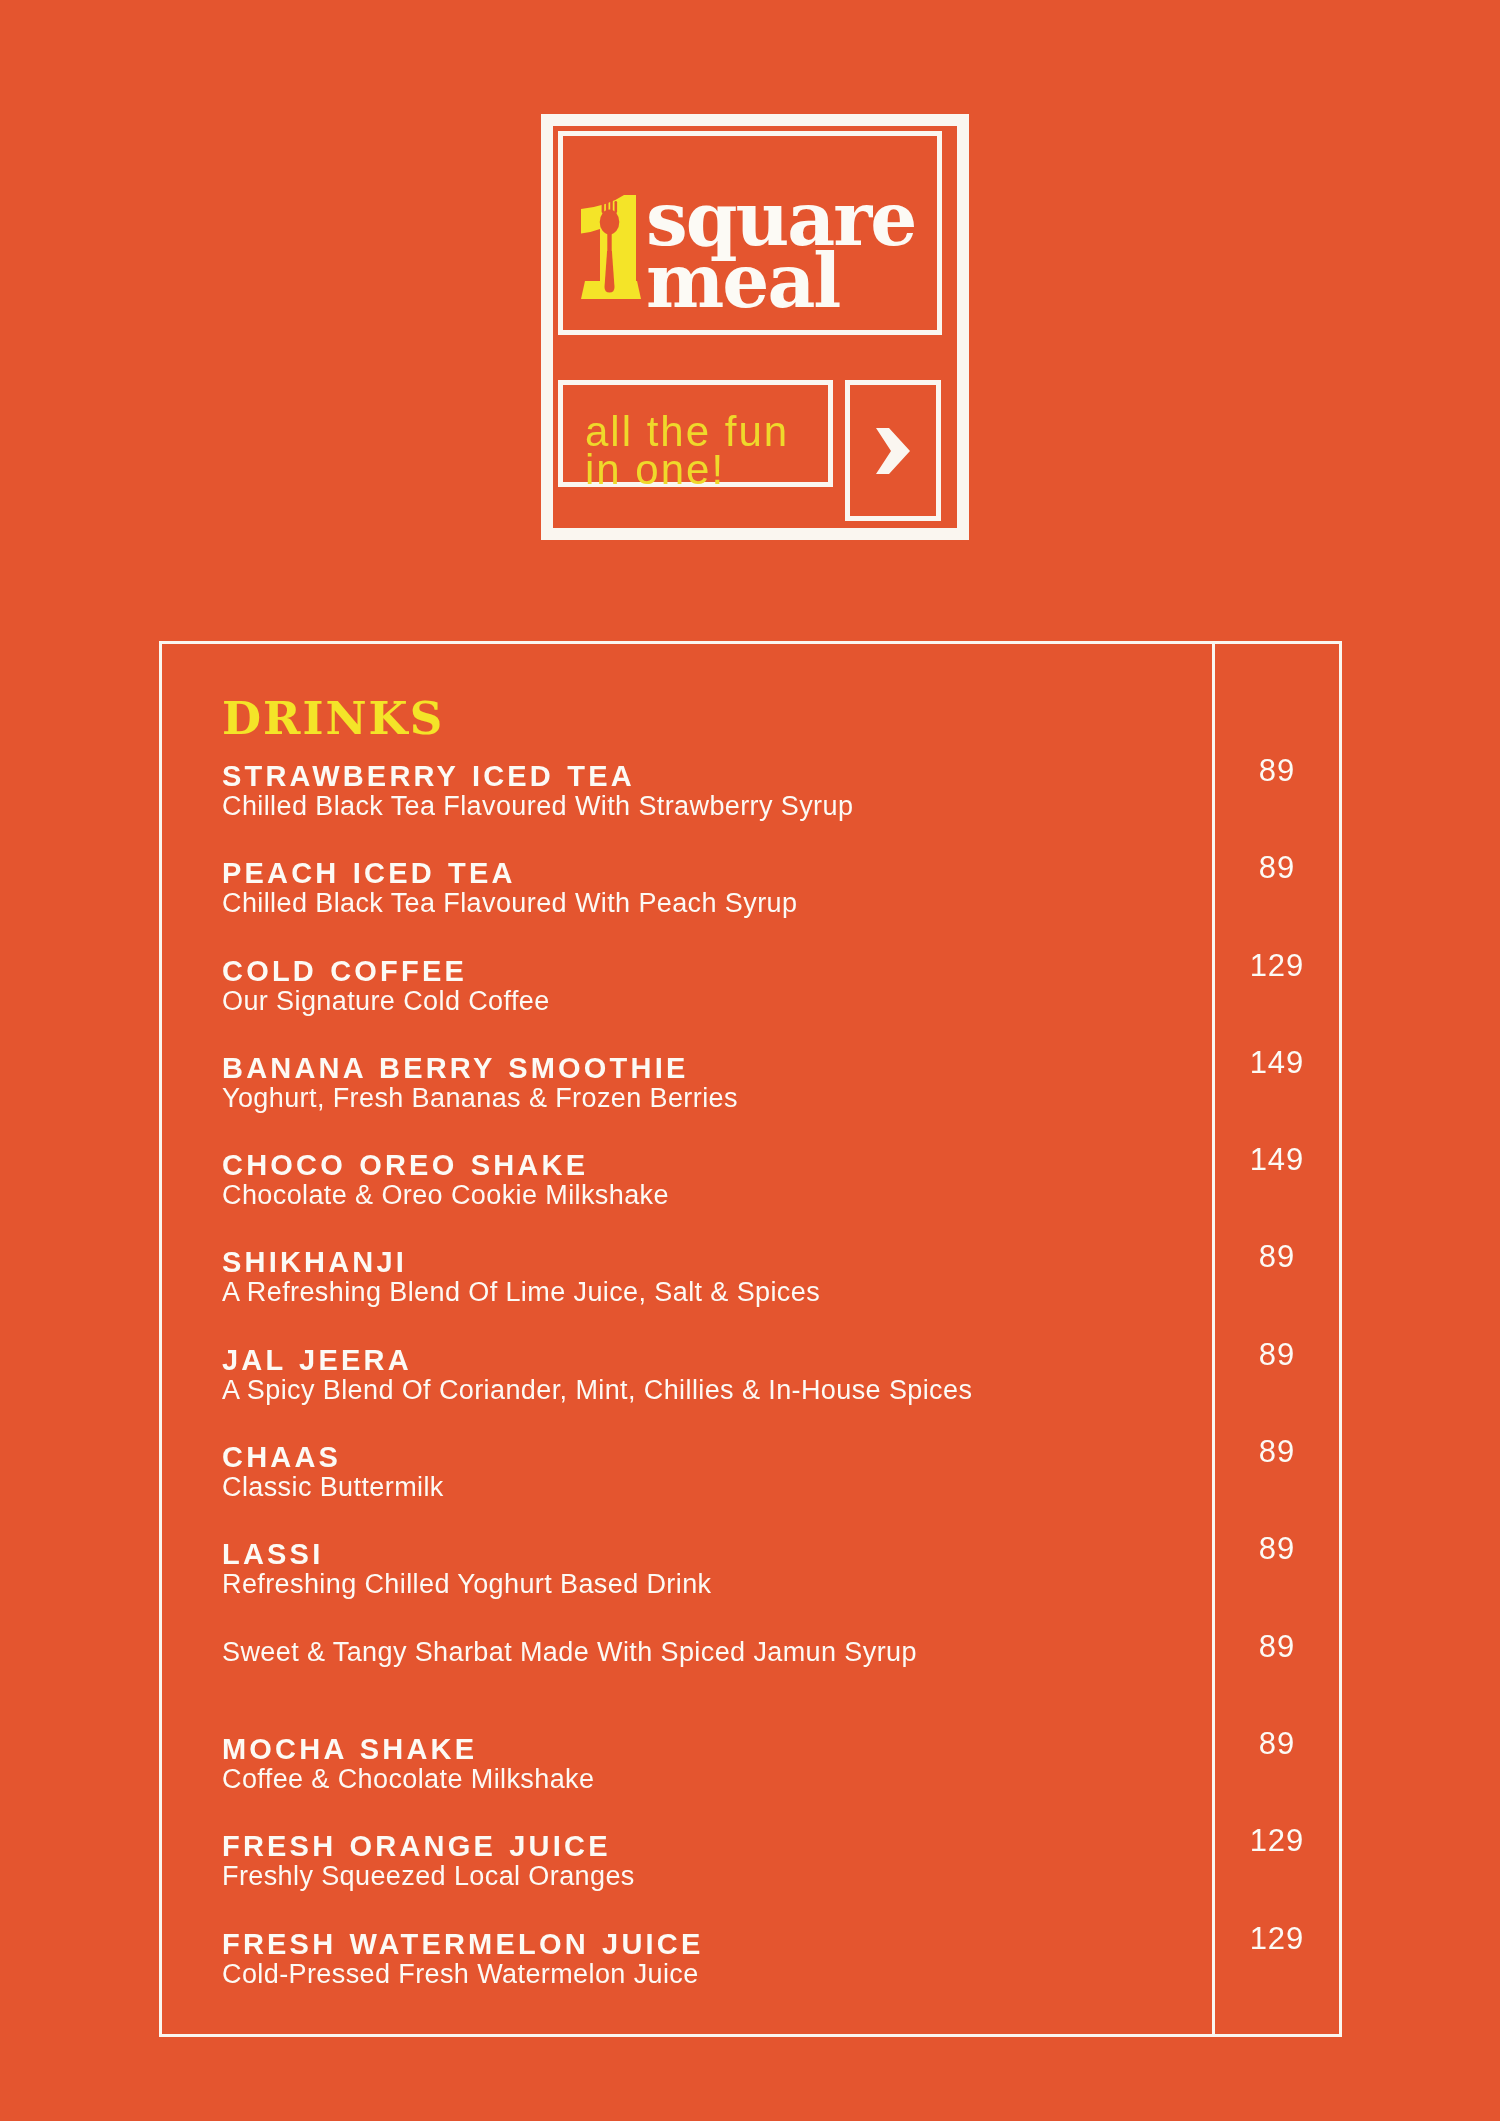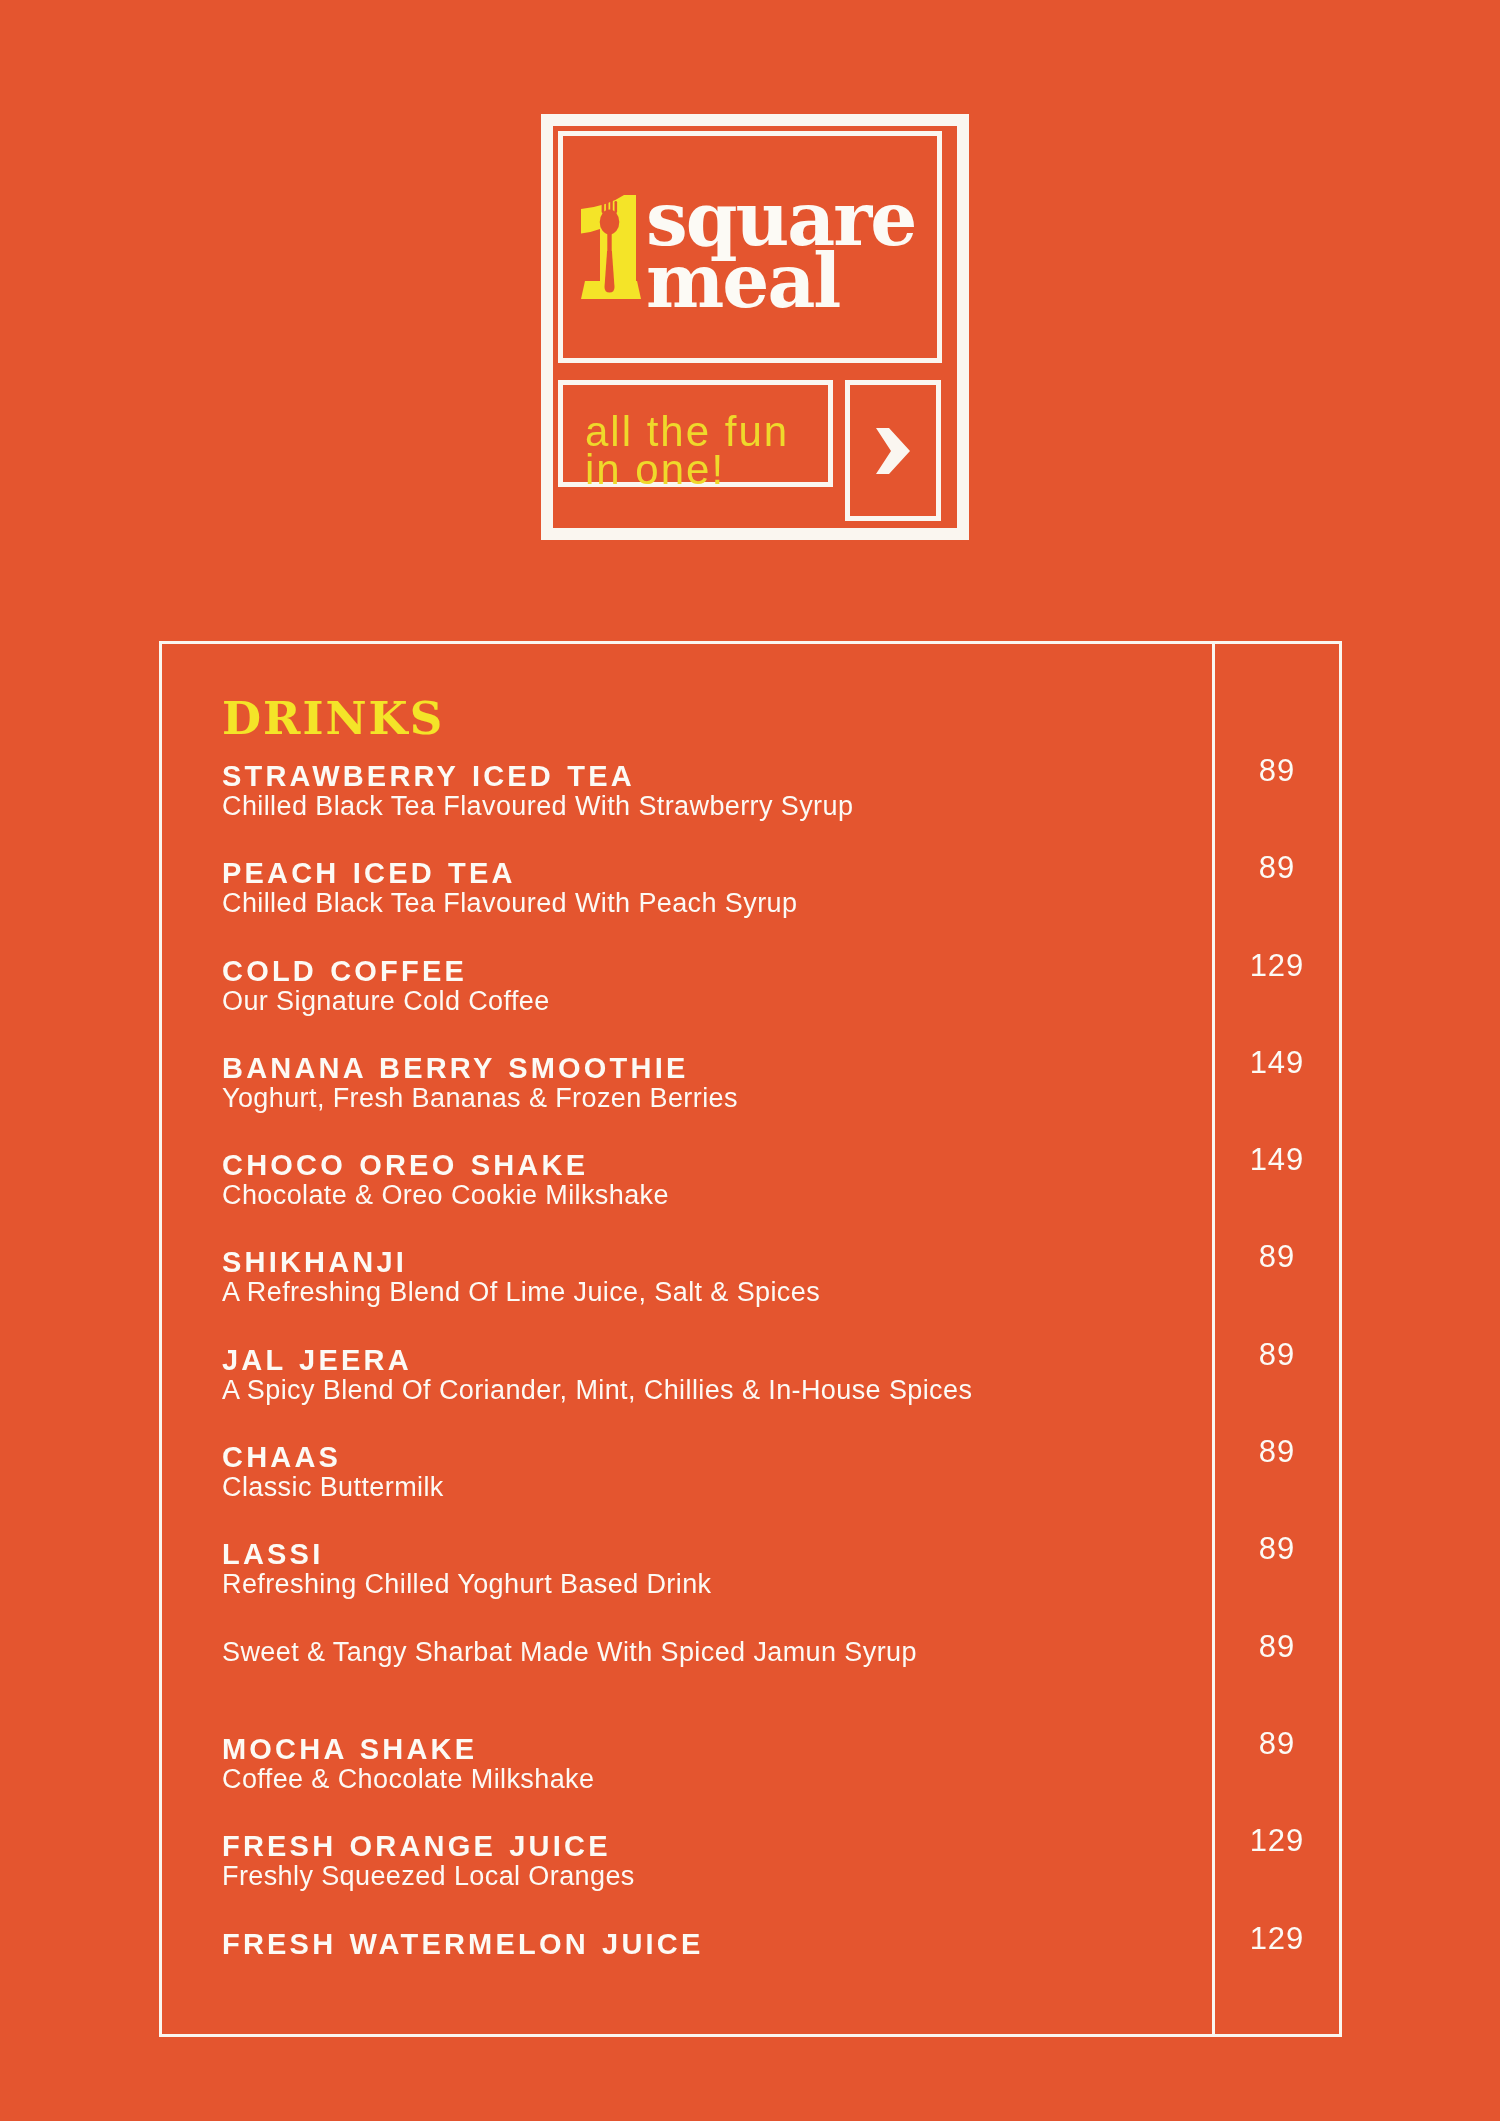--- a/index.html
+++ b/index.html
@@ -16,21 +16,21 @@
     background:var(--background);
     font-family:"Liberation Sans",sans-serif;
   }
 
   
   .logo-frame{
     position:absolute;left:541px;top:114px;width:428px;height:426px;
     border:12px solid var(--white);
   }
   .logo-box{position:absolute;border:5px solid var(--white);}
-  .logo-top-box{left:5px;top:5px;width:384px;height:232px;}
+  .logo-top-box{left:5px;top:5px;width:384px;height:204px;}
   .logo-tagline-box{left:5px;top:254px;width:275px;height:107px;}
   .logo-chevron-box{
     left:292px;top:254px;width:96px;height:141px;
     display:flex;align-items:center;justify-content:center;
   }
   .logo-one{position:absolute;left:17px;top:59px;width:62px;height:104px;}
   .logo-words{
     position:absolute;left:83px;top:52px;
     font-family:"DejaVu Serif","Liberation Serif",serif;font-weight:900;
     font-size:74px;line-height:62px;letter-spacing:-2px;
@@ -175,19 +175,20 @@
             <div class="item-desc">Coffee &amp; Chocolate Milkshake</div>
             <div class="item-price">89</div>
           </div>
           <div class="item">
             <div class="item-title">FRESH ORANGE JUICE</div>
             <div class="item-desc">Freshly Squeezed Local Oranges</div>
             <div class="item-price">129</div>
           </div>
           <div class="item">
             <div class="item-title">FRESH WATERMELON JUICE</div>
+            <div class="item-desc">Cold-Pressed Fresh Watermelon Juice</div>
             <div class="item-price">129</div>
           </div>
         </div>
     </div>
   </div>
 
 </div>
 
 </body></html>

